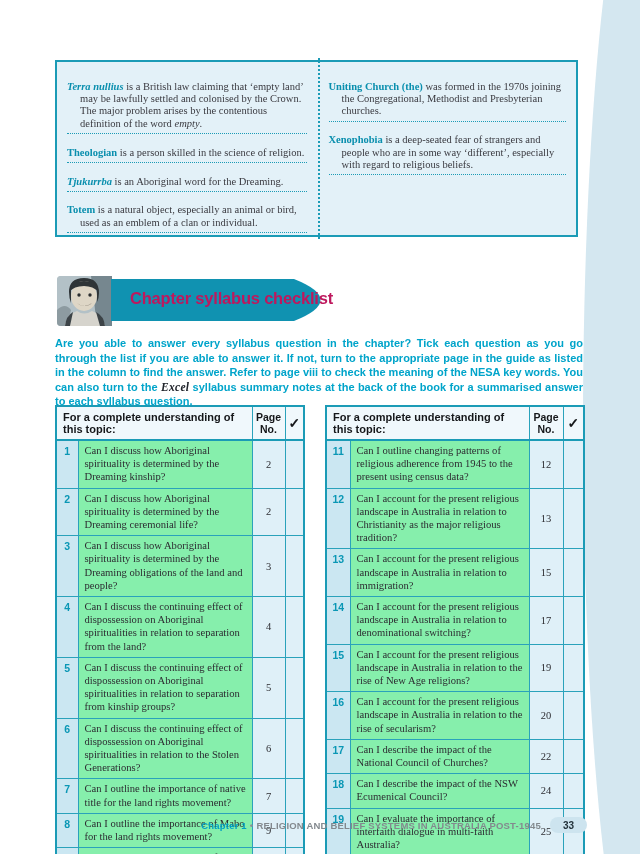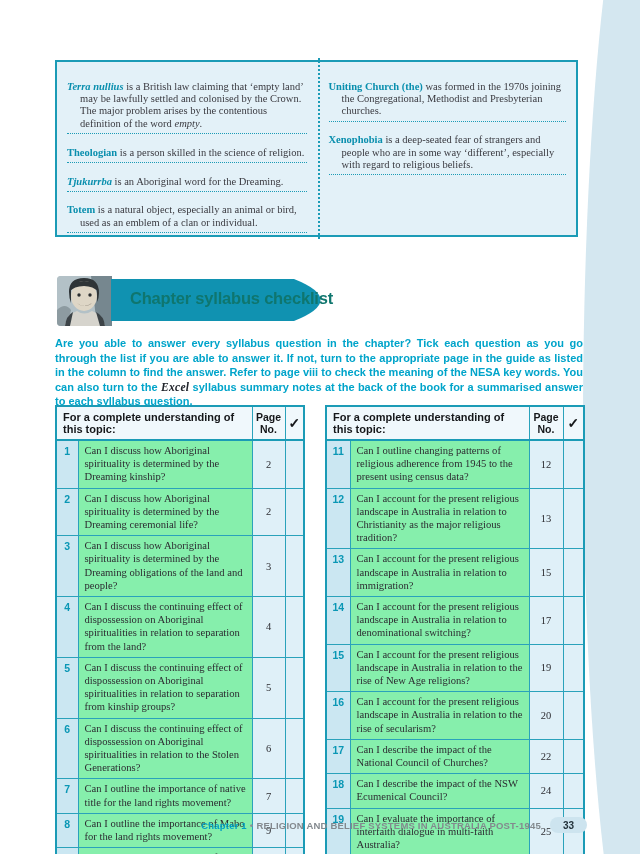--- a/index.html
+++ b/index.html
@@ -40,21 +40,21 @@
   
   .banner{position:absolute;left:55px;top:276px;width:300px;height:50px;}
   .photo{
     position:absolute;left:2px;top:0;width:55px;height:50px;overflow:hidden;
     border-radius:4px 0 0 4px;background:#b7c4c9;
   }
   .photo svg{display:block;}
   .banner-shape{position:absolute;left:56px;top:3px;}
   .banner-title{
     position:absolute;left:75px;top:13px;margin:0;
-    font-size:16.5px;font-weight:bold;color:#0f766e;letter-spacing:-0.2px;
+    font-size:16.5px;font-weight:bold;color:#be185d;letter-spacing:-0.2px;
     white-space:nowrap;
   }
 
   
   .intro{
     position:absolute;left:55px;top:336px;width:528px;margin:0;
     font-size:11px;line-height:14.6px;font-weight:bold;color:#00a4ca;
     text-align:justify;
   }
   .brand{

